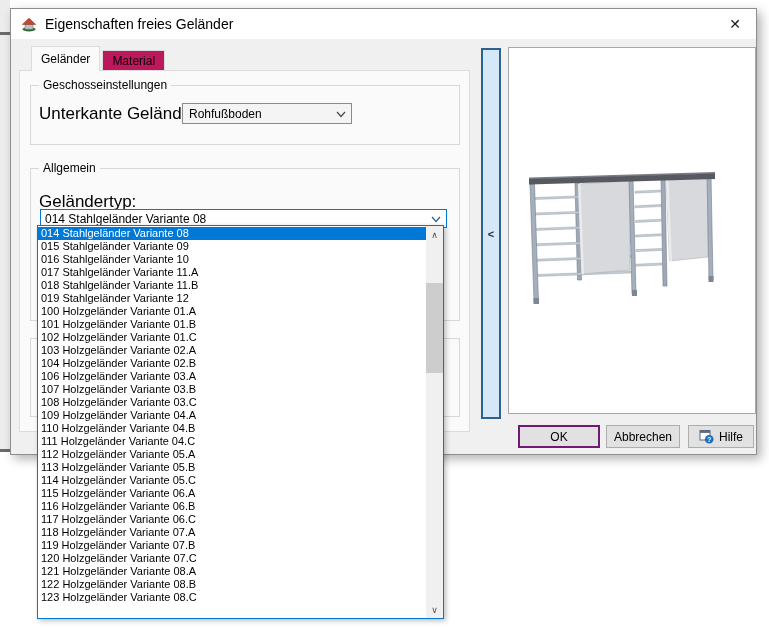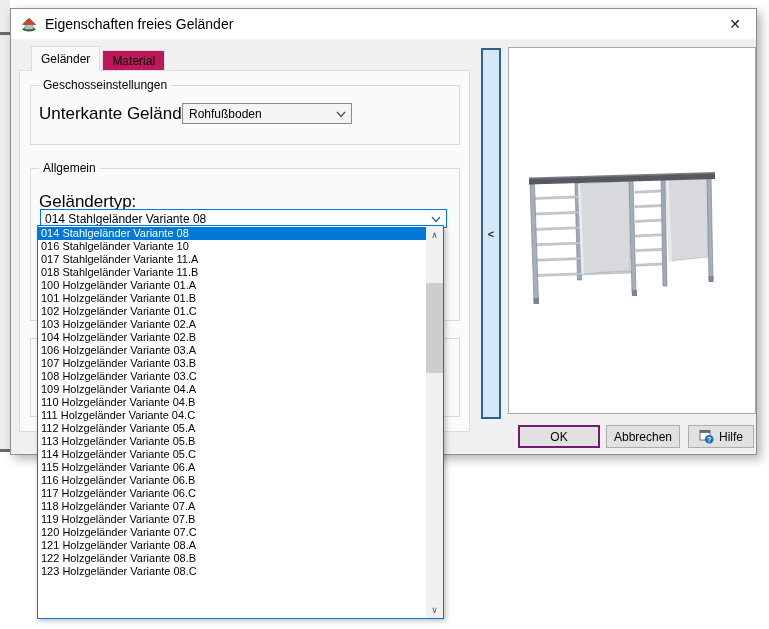--- a/index.html
+++ b/index.html
@@ -196,23 +196,25 @@
       <circle cx="10.2" cy="10.2" r="4.3" fill="#1b6fc0"></circle>
       <text x="10.2" y="13" font-size="7.5" fill="#ffffff" text-anchor="middle" font-weight="bold" font-family="Liberation Sans, sans-serif">?</text>
     </svg>
     <span>Hilfe</span>
   </div>
 </div>
 
 <div class="abs" id="popup">
   <div id="popup-list">
     <div class="dd-item selected">014 Stahlgeländer Variante 08</div>
+      <div class="dd-item">015 Stahlgeländer Variante 09</div>
       <div class="dd-item">016 Stahlgeländer Variante 10</div>
       <div class="dd-item">017 Stahlgeländer Variante 11.A</div>
       <div class="dd-item">018 Stahlgeländer Variante 11.B</div>
+      <div class="dd-item">019 Stahlgeländer Variante 12</div>
       <div class="dd-item">100 Holzgeländer Variante 01.A</div>
       <div class="dd-item">101 Holzgeländer Variante 01.B</div>
       <div class="dd-item">102 Holzgeländer Variante 01.C</div>
       <div class="dd-item">103 Holzgeländer Variante 02.A</div>
       <div class="dd-item">104 Holzgeländer Variante 02.B</div>
       <div class="dd-item">106 Holzgeländer Variante 03.A</div>
       <div class="dd-item">107 Holzgeländer Variante 03.B</div>
       <div class="dd-item">108 Holzgeländer Variante 03.C</div>
       <div class="dd-item">109 Holzgeländer Variante 04.A</div>
       <div class="dd-item">110 Holzgeländer Variante 04.B</div>

